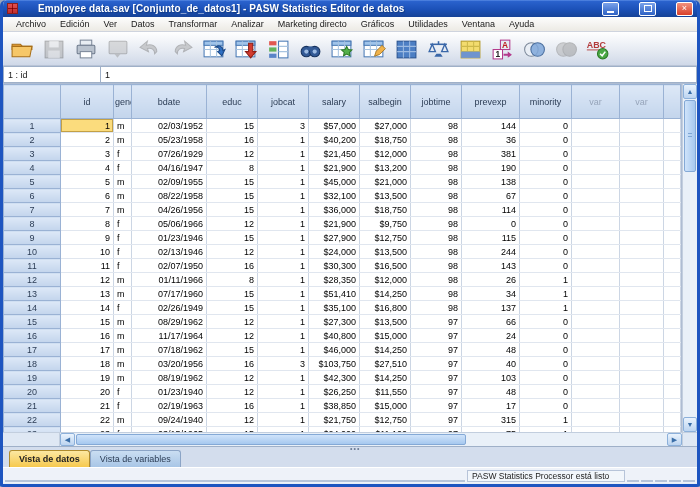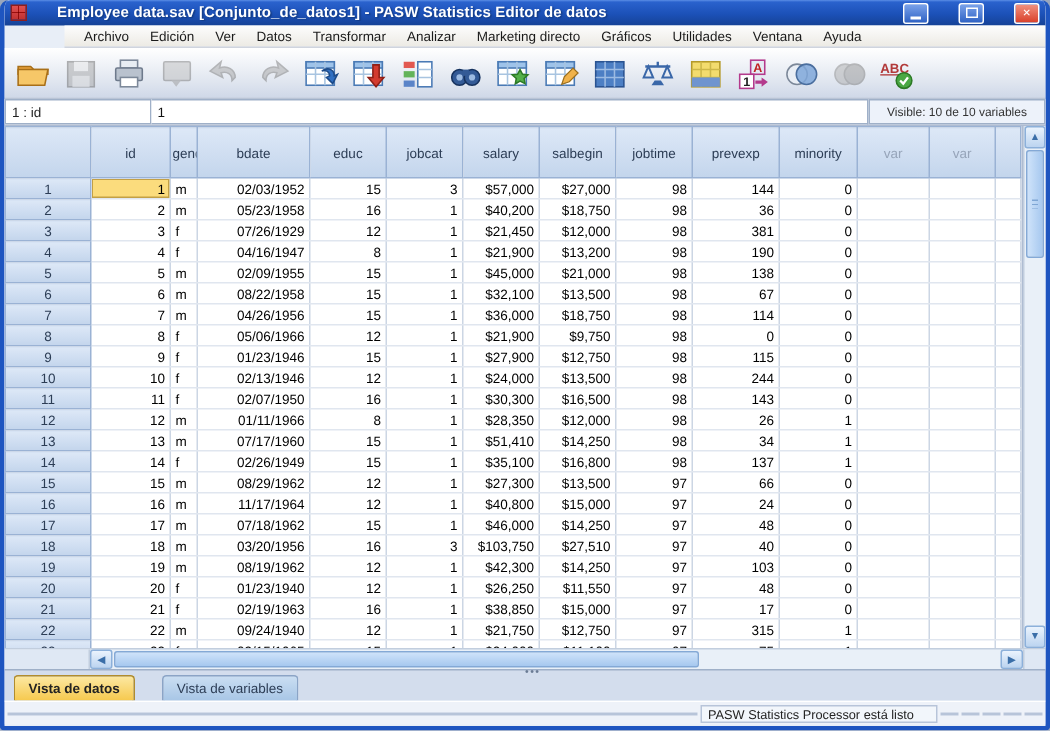--- a/index.html
+++ b/index.html
@@ -20,21 +20,21 @@
   .title-text{flex:1;color:#fff;font-size:10px;font-weight:bold;white-space:nowrap;overflow:hidden;
     text-shadow:1px 1px 1px #123a82;letter-spacing:.1px;}
   .winbtn{width:17px;height:14px;border-radius:2px;border:1px solid #fff;display:flex;align-items:center;
     justify-content:center;color:#fff;font-size:9px;line-height:1;}
   .winbtn.min,.winbtn.max{background:linear-gradient(#7aa2ea,#2f62c4);}
   .winbtn.close{background:linear-gradient(#f1927f,#d9402a);}
   .winbtn .bar{width:7px;height:2px;background:#fff;margin-top:7px;}
   .winbtn .box{width:8px;height:7px;border:1px solid #fff;}
   
   .menubar{height:15px;background:linear-gradient(#fdfdfd,#eceae4);display:flex;align-items:center;
-    padding-left:6px;border-bottom:1px solid #cfd4de;margin-left:40px;}
+    padding-left:6px;border-bottom:1px solid #cfd4de;}
   .menu-item{font-size:9px;color:#1a1a1a;padding:1px 7px;cursor:default;}
   
   .toolbar{height:34px;background:linear-gradient(#ffffff,#dfe5ef 70%,#cfd8e8);display:flex;
     align-items:center;padding:2px 4px;gap:2px;border-bottom:1px solid #b9c4d6;}
   .toolbtn{width:30px;height:28px;display:flex;align-items:center;justify-content:center;border-radius:3px;}
   .toolbtn svg{display:block;}
   .toolbtn.disabled{filter:grayscale(1) opacity(.5);}
   
   .editor-row{height:18px;display:flex;align-items:stretch;background:#e4eaf4;border-bottom:1px solid #aebcd2;}
   .cell-ref{width:98px;background:#fff;border:1px solid #9fb0c8;font-size:9px;color:#222;
@@ -65,28 +65,28 @@
   .vthumb:after{content:"";position:absolute;left:3px;right:3px;top:32px;height:6px;
     background:repeating-linear-gradient(#7ea6d4 0 1px,transparent 1px 3px);}
   .vtrack{flex:1;}
   .hscroll-row{height:14px;display:flex;background:#e9f0f8;border-top:1px solid #c2cede;}
   .hs-corner-left{width:57px;background:#dfe8f4;border-right:1px solid #c2cede;}
   .hscroll{flex:1;display:flex;}
   .hthumb{width:390px;margin:1px;background:linear-gradient(#cfe3fa,#a6c8ef);border:1px solid #84a9d6;border-radius:2px;}
   .htrack{flex:1;}
   .hs-corner-right{width:15px;background:#dfe8f4;border-left:1px solid #c2cede;}
   
-  .tabs-row{height:21px;background:#d3dded;display:flex;align-items:flex-end;padding-left:6px;gap:18px;
+  .tabs-row{height:21px;background:#d3dded;display:flex;align-items:flex-end;padding-left:6px;gap:0;
     border-top:1px solid #9fb0c8;position:relative;}
   .splitter-dots{position:absolute;top:0;left:50%;color:#6a7b94;font-size:7px;letter-spacing:1px;line-height:4px;}
   .tab{font-size:9px;padding:3px 9px 3px;border:1px solid #8ba4c6;border-bottom:none;border-radius:3px 3px 0 0;}
   .tab.active{background:linear-gradient(#fce8a2,#f6c94e);font-weight:bold;color:#222;border-color:#b08c2e;}
   .tab.inactive{background:linear-gradient(#cadef2,#a8c6e6);color:#2c3d55;}
   
-  .statusbar{height:16px;background:#eef2f9;display:flex;align-items:center;gap:2px;padding:1px 2px;border-top:1px solid #fff;}
+  .statusbar{height:16px;background:#eef2f9;display:flex;align-items:flex-end;gap:2px;padding:1px 2px;border-top:1px solid #fff;}
   .status-cell{border:1px solid #b7c4d9;background:#f2f6fb;}
   .status-spacer{flex:1;}
   .status-msg{width:158px;font-size:8.5px;color:#222;display:flex;align-items:center;padding:0 4px;white-space:nowrap;}
   .status-small{width:12px;}
 </style>
 </head>
 <body>
 
 <div class="window">
 
@@ -250,21 +250,20 @@
           <text x="10" y="11" font-size="8.5" fill="#b23a3a" text-anchor="middle" font-weight="bold" text-decoration="underline">ABC</text>
           <circle cx="16" cy="16" r="5" fill="#4aa844" stroke="#2d7a26"></circle>
           <path d="M13.5 16l2 2 3-4" stroke="#fff" stroke-width="1.5" fill="none"></path>
         </svg>
       </div>
     </div>
 
   <div class="editor-row">
     <div class="cell-ref">1 : id</div>
     <div class="cell-editor">1</div>
-    <div class="visible-box">Visible: 10 de 10 variables</div>
   </div>
 
   <div class="grid-zone">
     <div class="grid-viewport">
       <table class="grid" id="grid">
           <colgroup>
             <col style="width: 57px;">
             <col style="width: 53px;">
             <col style="width: 18px;">
             <col style="width: 75px;">

